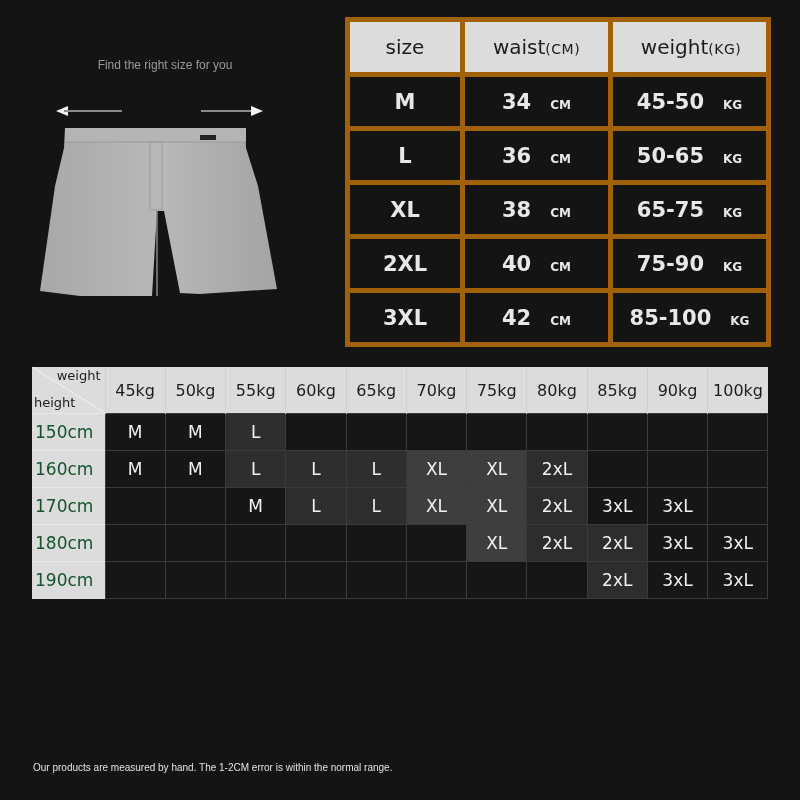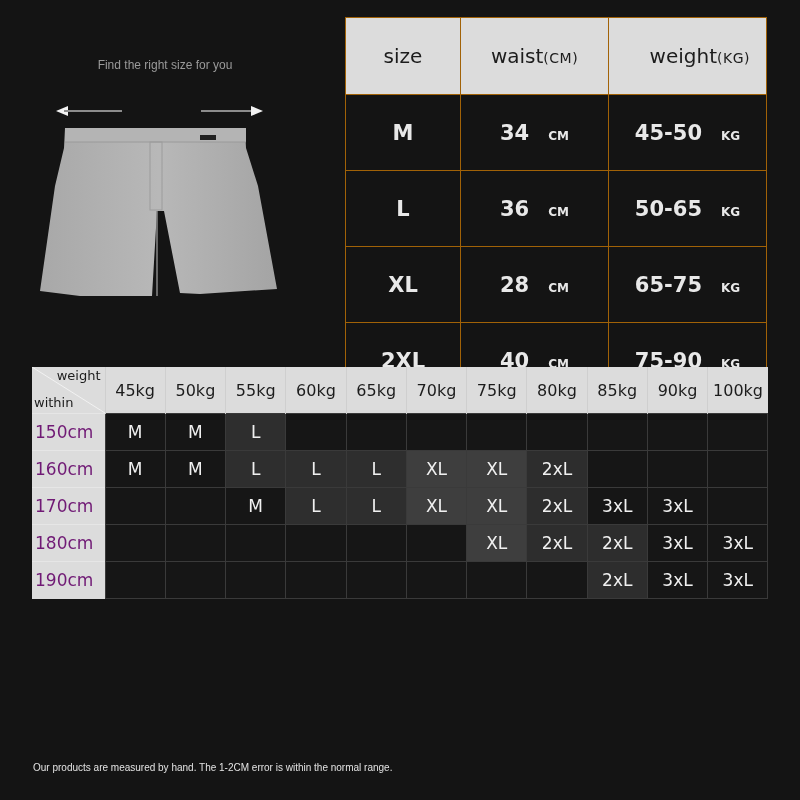--- a/index.html
+++ b/index.html
@@ -22,21 +22,21 @@
   .arrow-right .head { position:absolute; right:0; top:0; width:0; height:0;
     border-top:5px solid transparent; border-bottom:5px solid transparent; border-left:12px solid #f2f2f2; }
 
   .shorts { position:absolute; left:40px; top:126px; width:238px; height:172px; }
 
   
   .size-table {
     position:absolute; left:345px; top:17px; width:421px; height:263px;
     border-collapse:collapse; table-layout:fixed;
   }
-  .size-table th, .size-table td { border:1px solid #a16207; text-align:center; padding:16px; }
+  .size-table th, .size-table td { border:5px solid #a16207; text-align:center; padding:3px; }
   .size-table th {
     background:#dcdcdc; color:#1c1c1c; font-weight:normal; height:44px;
     font-family:"DejaVu Sans", sans-serif; font-size:20px;
   }
   .size-table th .unit { font-size:14px; letter-spacing:0.5px; }
   .size-table td {
     background:#141414; color:#e8e8e8; font-weight:bold; font-size:21px; height:43px;
     font-family:"DejaVu Sans", sans-serif;
   }
   .size-table td .u { font-size:12px;margin-left:19px; }
@@ -49,21 +49,21 @@
   .grid th, .grid td { padding:0; text-align:center; }
   .grid thead th {
     background:#dcdcdc; color:#1c1c1c; font-weight:normal; font-size:16px; height:46px;
     border-left:1px solid #cfcfcf;
   }
   .grid .corner { position:relative; background:#dcdcdc; border-left:none; overflow:hidden; }
   .grid .corner .w { position:absolute; right:4px; top:1px; font-size:13px; }
   .grid .corner .h { position:absolute; left:2px; bottom:3px; font-size:13px; }
   .grid .corner svg { position:absolute; left:0; top:0; }
   .grid tbody th {
-    background:#dcdcdc; color:#701a75; font-weight:normal; font-size:17px; height:36px;
+    background:#dcdcdc; color:#14532d; font-weight:normal; font-size:17px; height:36px;
     text-align:left; padding-left:3px; border-top:1px solid #e6e6e6;margin-left:24px;
   }
   .grid tbody td {
     border:1px solid #3a3a3a; color:#f0f0f0; font-size:17px; height:36px; background:#161616;
   }
   .c-M { background:#161616 !important; }
   .c-L { background:#2e2e2e !important; }
   .c-XL { background:#3e3e3e !important; }
   .c-2xL { background:#2d2d2d !important; }
   .c-3xL { background:#161616 !important; }
@@ -107,37 +107,37 @@
 <table class="size-table">
   <colgroup>
       <col style="width:115px">
       <col style="width:148px">
       <col style="width:158px">
     </colgroup>
   <thead>
     <tr>
       <th><span>size</span></th>
       <th><span>waist</span><span class="unit">(CM)</span></th>
-      <th style="text-align:right;padding-left:6px"><span>weight</span><span class="unit">(KG)</span></th>
+      <th style="text-align:center;padding-left:6px"><span>weight</span><span class="unit">(KG)</span></th>
     </tr>
   </thead>
   <tbody id="size-body">
       <tr>
         <td><span>M</span></td>
         <td><span>34</span><span class="u">CM</span></td>
         <td><span>45-50</span><span class="u">KG</span></td>
       </tr>
       <tr>
         <td><span>L</span></td>
         <td><span>36</span><span class="u">CM</span></td>
         <td><span>50-65</span><span class="u">KG</span></td>
       </tr>
       <tr>
         <td><span>XL</span></td>
-        <td><span>28</span><span class="u">CM</span></td>
+        <td><span>38</span><span class="u">CM</span></td>
         <td><span>65-75</span><span class="u">KG</span></td>
       </tr>
       <tr>
         <td><span>2XL</span></td>
         <td><span>40</span><span class="u">CM</span></td>
         <td><span>75-90</span><span class="u">KG</span></td>
       </tr>
       <tr>
         <td><span>3XL</span></td>
         <td><span>42</span><span class="u">CM</span></td>
@@ -161,21 +161,21 @@
       <col style="width: 60.27px;">
       <col style="width: 60.27px;">
     </colgroup>
   <thead>
       <tr id="grid-head">
         <th class="corner">
           <svg width="73" height="46">
             <line x1="0" y1="0" x2="73" y2="46" stroke="#f2f2f2" stroke-width="1"></line>
           </svg>
           <span class="w">weight</span>
-          <span class="h">within</span>
+          <span class="h">height</span>
         </th>
         <th>45kg</th>
         <th>50kg</th>
         <th>55kg</th>
         <th>60kg</th>
         <th>65kg</th>
         <th>70kg</th>
         <th>75kg</th>
         <th>80kg</th>
         <th>85kg</th>

